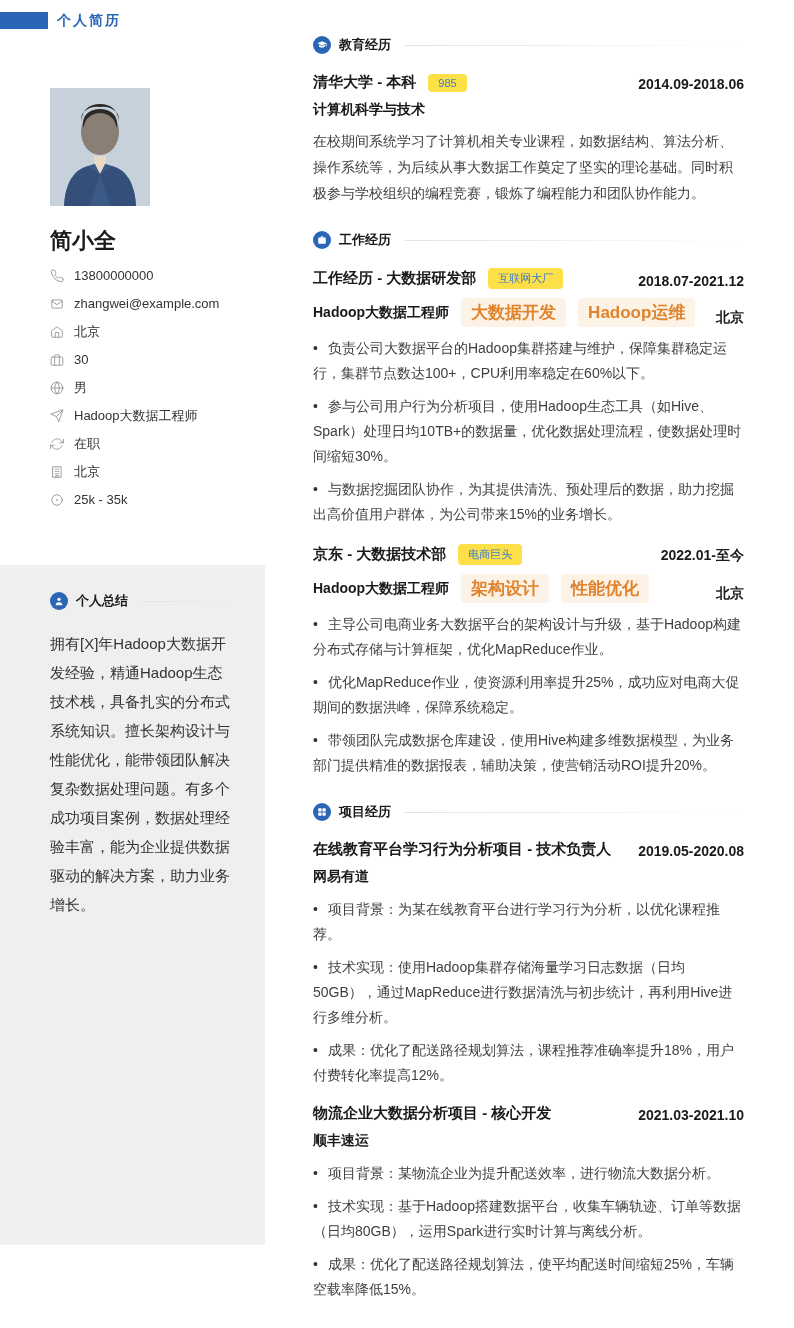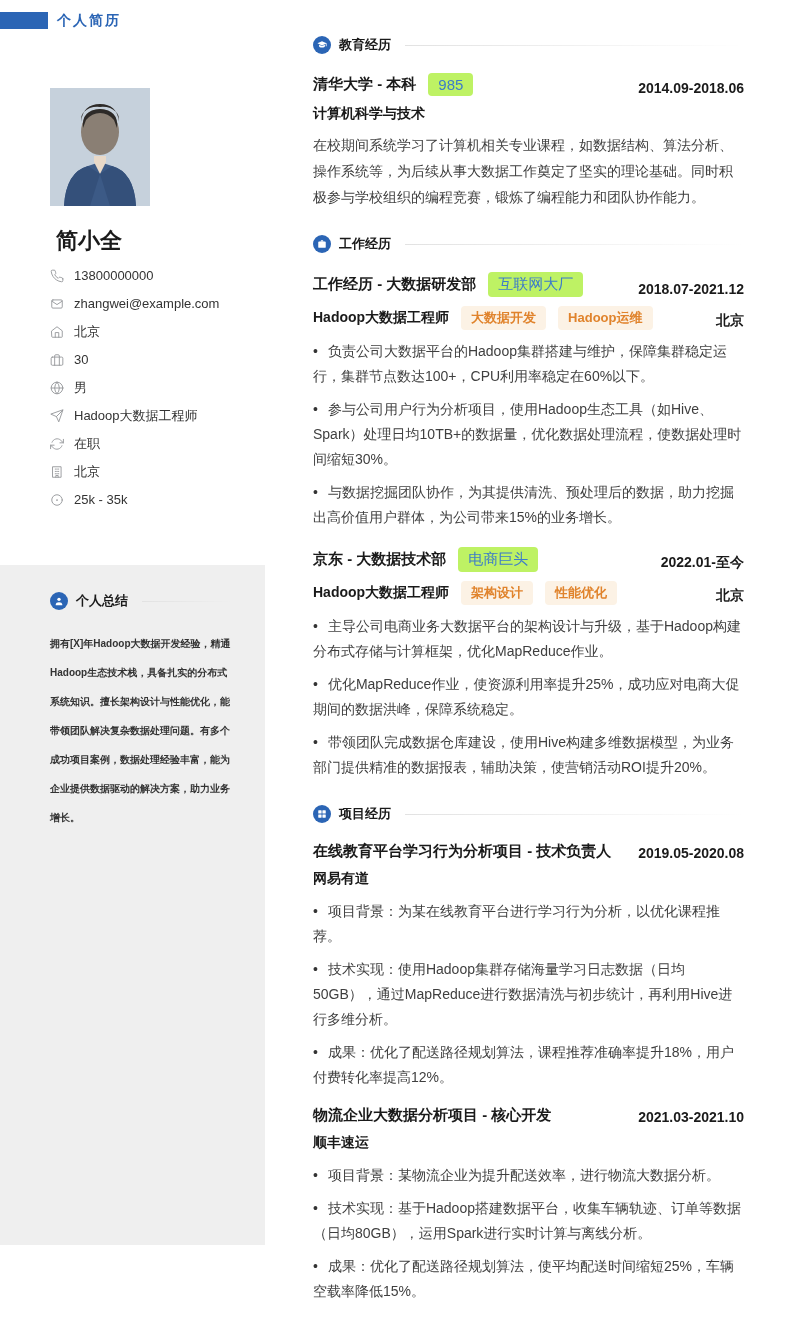--- a/index.html
+++ b/index.html
@@ -7,48 +7,48 @@
   body { font-family:"Liberation Sans","DejaVu Sans",sans-serif; }
   .page { position:relative; width:794px; height:1328px; background:#fff; overflow:hidden; margin:0 auto; }
 
   
   .brand-bar { position:absolute; left:0; top:12px; width:48px; height:17px; background:#2B65B5; }
   .brand-title { position:absolute; left:57px; top:12px; font-size:14px; font-weight:bold; color:#2B65B5; letter-spacing:2px; }
 
   
   .photo { position:absolute; left:50px; top:88px; width:100px; height:118px; background:linear-gradient(180deg,#cfd8e2 0%,#b9c6d3 60%,#9fb0c0 100%); overflow:hidden; }
   .photo svg { display:block; width:100%; height:100%; }
-  .name { position:absolute; left:56px; top:226px; font-size:22px; font-weight:bold; color:#1a1a1a; }
+  .name { position:absolute; left:50px; top:226px; font-size:22px; font-weight:bold; color:#1a1a1a; }
   .contacts { position:absolute; left:50px; top:268px; display:flex; flex-direction:column; gap:13px; }
   .c-row { display:flex; align-items:center; gap:10px; height:15px; }
   .c-ic { width:14px; height:14px; display:inline-flex; }
   .c-ic svg { width:14px; height:14px; stroke:#97999c; fill:none; stroke-width:1.6; stroke-linecap:round; stroke-linejoin:round; }
   .c-tx { font-size:13px; color:#333; }
 
   .summary-panel { position:absolute; left:0; top:565px; width:265px; height:680px; background:#EFEFEF; padding:27px 33px 0 50px; }
-  .summary-text { font-size:10px; line-height:29px; color:#333;font-weight:bold; }
+  .summary-text { font-size:15px; line-height:29px; color:#333; }
 
   
   .sec-head { display:flex; align-items:center; gap:8px; margin-bottom:19px; }
   .sec-ic { flex:0 0 auto; width:18px; height:18px; border-radius:50%; background:#2B65B5; display:flex; align-items:center; justify-content:center; }
   .sec-ic svg { width:10px; height:10px; fill:#fff; }
   .sec-title { font-size:13px; font-weight:bold; color:#1a1a1a; }
   .sec-line { flex:1; height:1px; margin-left:6px; background:linear-gradient(to right,#e2e2e2,rgba(255,255,255,0)); }
 
   
   .main { position:absolute; left:313px; top:36px; width:431px; }
   .section { margin-bottom:25px; }
 
   .entry-row { display:flex; justify-content:space-between; align-items:flex-end; margin-bottom:9px; }
   .entry-left { display:flex; align-items:center; gap:12px; }
   .company { font-size:15px; font-weight:bold; color:#1a1a1a; }
-  .badge-blue { font-size:15px; color:#3D7CC9; background:#bef264; padding:3px 10px; border-radius:4px; }
+  .badge-blue { font-size:11px; color:#3D7CC9; background:#fde047; padding:3px 10px; border-radius:4px; }
   .date { font-size:14px; font-weight:bold; color:#1a1a1a; white-space:nowrap; }
   .role { font-size:14px; font-weight:bold; color:#1a1a1a; }
-  .tag-orange { font-size:13px; font-weight:bold; color:#E0832C; background:#FCF2E5; padding:3px 10px; border-radius:4px; }
+  .tag-orange { font-size:17px; font-weight:bold; color:#E0832C; background:#FCF2E5; padding:3px 10px; border-radius:4px; }
   .loc { font-size:14px; font-weight:bold; color:#1a1a1a; }
 
   .para { font-size:14px; line-height:26px; color:#3f3f3f; }
   .major { font-size:14px; font-weight:bold; color:#1a1a1a; margin-bottom:9px; }
   .edu-desc { margin-bottom:0; }
 
   .job { margin-bottom:17px; }
   .bullet { font-size:14px; line-height:25px; color:#3f3f3f; margin-bottom:8px; }
   .bullet .dot { color:#333; margin-right:10px; }
 

